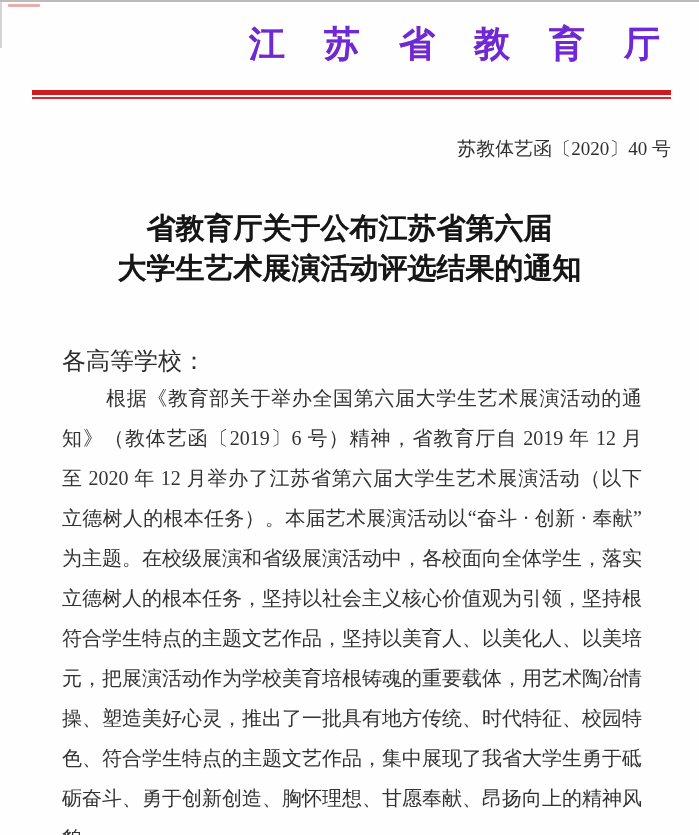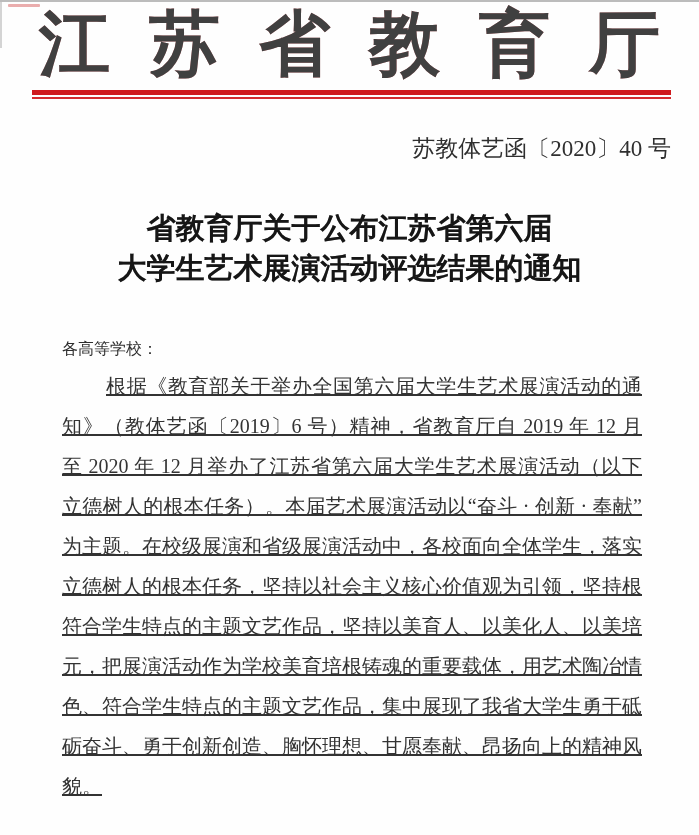--- a/index.html
+++ b/index.html
@@ -24,74 +24,73 @@
   }
   .red-dash{
     position:absolute;left:8px;top:2px;width:32px;height:3px;
     background:#d96a6a;opacity:.55;border-radius:1px;
   }
   
   .agency{
     margin:10px 0 0 0;
     text-align:right;
     line-height:64px;
-    font-size:71px;
+    font-size:36px;
     font-weight:bold;
-    color:#404040;
+    color:#6d28d9;
     letter-spacing:39px;
     text-indent:39px;
     white-space:nowrap;
     text-shadow:0 0 .5px rgba(207,26,30,.5);
   }
   
   .rule{
     margin:14px 28px 0 32px;
   }
   .rule-thick{height:5px;background:#cf1a1e;}
   .rule-gap{height:2px;background:transparent;}
   .rule-thin{height:2px;background:#cf1a1e;opacity:.92;}
   
   .doc-number{
     margin-top:37px;
     padding-right:28px;
     text-align:right;
-    font-size:23px;
+    font-size:19px;
     line-height:26px;
     color:#2f2f2f;
   }
   
   .title{
     margin-top:46px;
     text-align:center;
     font-size:29px;
     line-height:40px;
     font-weight:bold;
     color:#161616;
     text-shadow:0 0 .6px rgba(0,0,0,.45);
   }
   
   .salutation{
-    margin:48px 0 0 62px;
-    font-size:16px;
+    margin:60px 0 0 62px;
+    font-size:24px;
     line-height:26px;
     color:#2e2e2e;
   }
   
   .body-par{margin-top:4px;}
   .bline{
     width:580px;
     margin-left:62px;
     height:40px;
     line-height:40px;
     font-size:20px;
     color:#333333;
     text-align:justify;
     text-align-last:justify;
     white-space:nowrap;
-    text-decoration:underline;
   }
   .bline.indent{
     padding-left:44px;
     width:536px;
   }
   .bline.last{
     text-align-last:left;
   }
 </style>
 </head>
@@ -121,18 +120,19 @@
 
   <div class="body-par">
       <div class="bline indent">根据《教育部关于举办全国第六届大学生艺术展演活动的通</div>
       <div class="bline">知》（教体艺函〔2019〕6 号）精神，省教育厅自 2019 年 12 月</div>
       <div class="bline">至 2020 年 12 月举办了江苏省第六届大学生艺术展演活动（以下</div>
       <div class="bline">立德树人的根本任务）。本届艺术展演活动以“奋斗 · 创新 · 奉献”</div>
       <div class="bline">为主题。在校级展演和省级展演活动中，各校面向全体学生，落实</div>
       <div class="bline">立德树人的根本任务，坚持以社会主义核心价值观为引领，坚持根</div>
       <div class="bline">符合学生特点的主题文艺作品，坚持以美育人、以美化人、以美培</div>
       <div class="bline">元，把展演活动作为学校美育培根铸魂的重要载体，用艺术陶冶情</div>
+      <div class="bline">操、塑造美好心灵，推出了一批具有地方传统、时代特征、校园特</div>
       <div class="bline">色、符合学生特点的主题文艺作品，集中展现了我省大学生勇于砥</div>
       <div class="bline">砺奋斗、勇于创新创造、胸怀理想、甘愿奉献、昂扬向上的精神风</div>
       <div class="bline last">貌。</div>
     </div>
 
 </div>
 
 </body></html>

